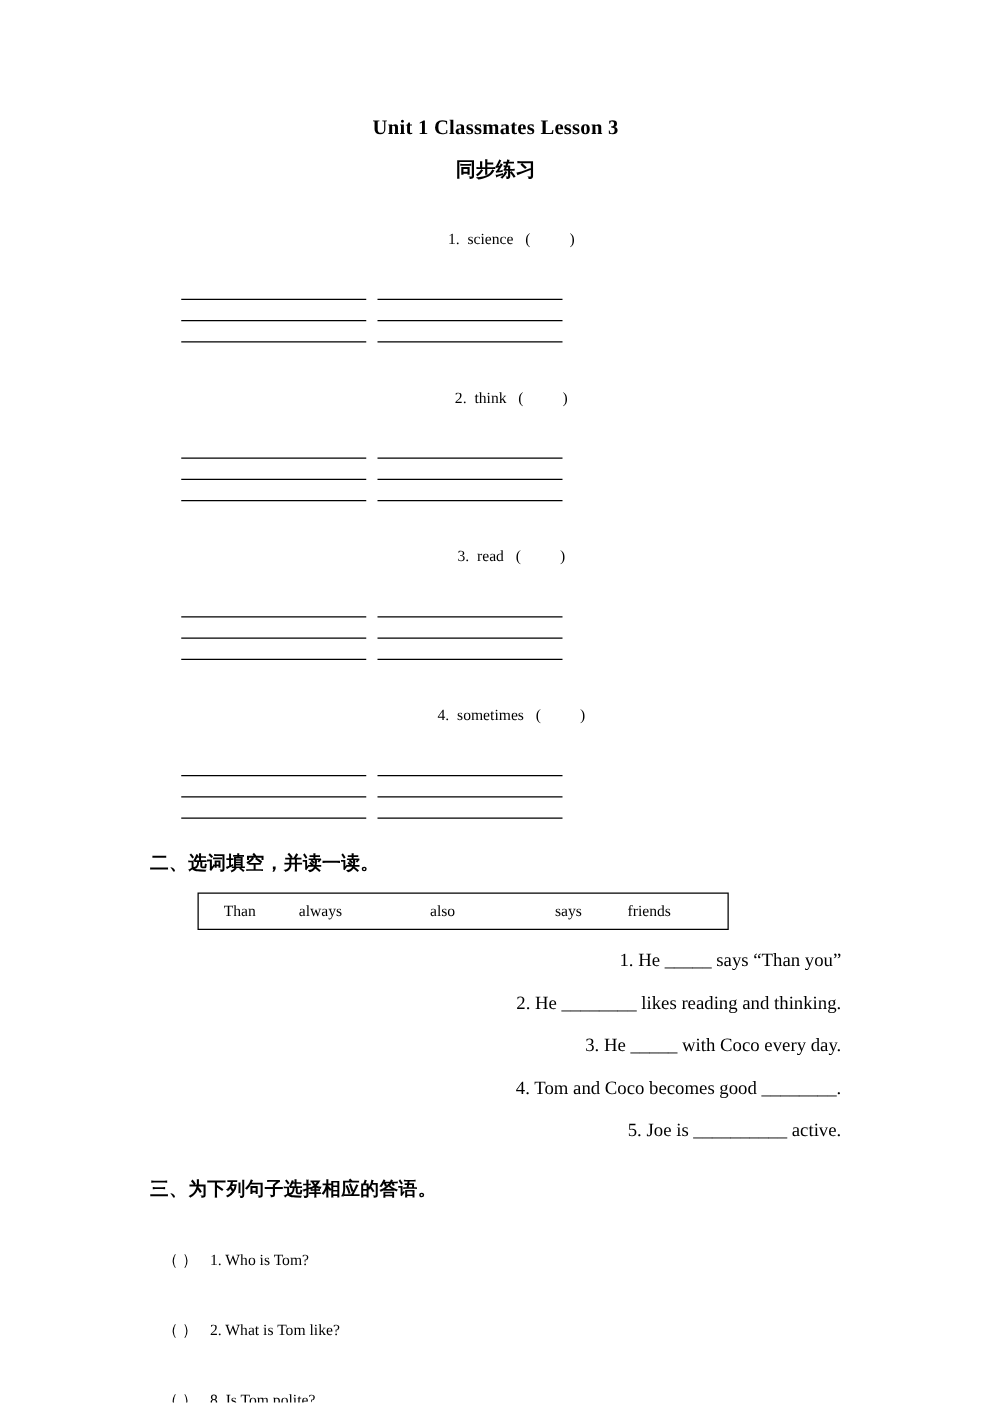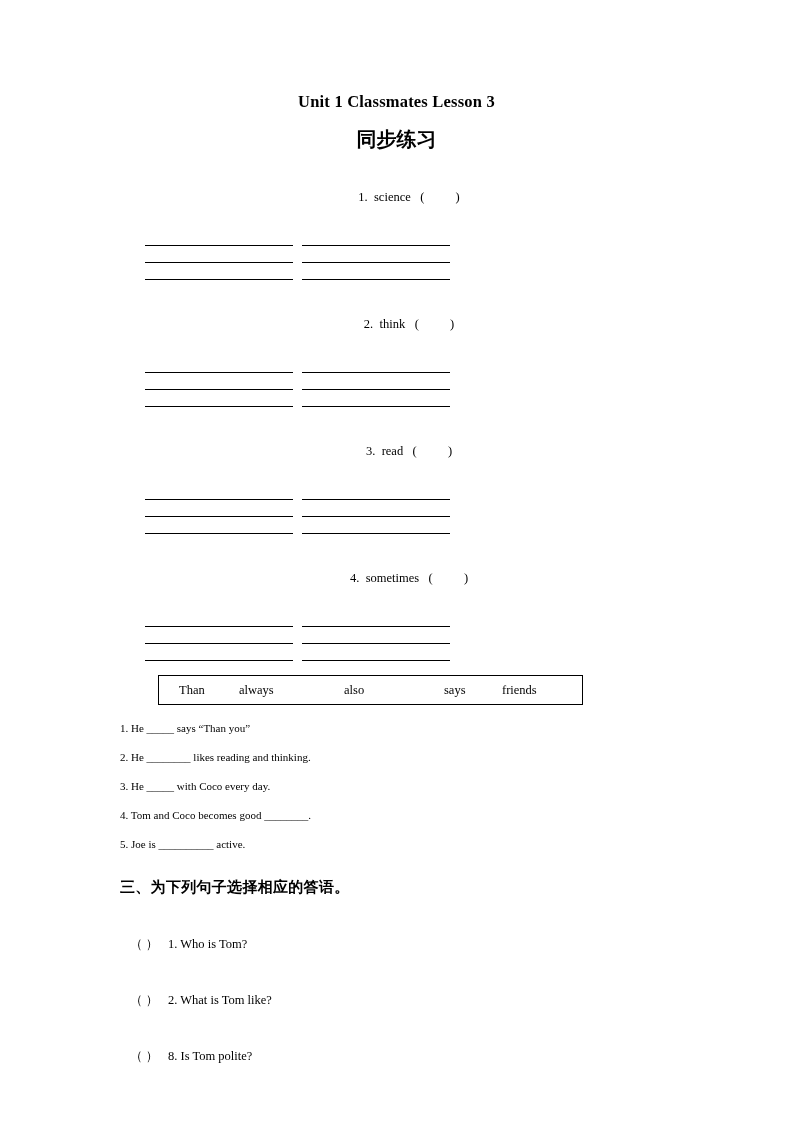--- a/index.html
+++ b/index.html
@@ -27,21 +27,21 @@
     font-family: "Liberation Serif", serif;
     font-weight: bold;
     font-size: 16.5px;
     margin-top: 92px;
     letter-spacing: 0.2px;
   }
   .doc-subtitle {
     text-align: center;
     font-family: "DejaVu Sans", sans-serif;
     font-weight: bold;
-    font-size: 20px;
+    font-size: 16px;
     margin-top: 14px;
   }
   .section-heading {
     font-family: "DejaVu Sans", sans-serif;
     font-weight: bold;
     font-size: 15px;
     margin-top: 36px;
     margin-bottom: 0;
     letter-spacing: 0.3px;
   }
@@ -93,23 +93,24 @@
     display: inline-block;
     text-align: left;
   }
   .wb-0 { width: 60px; padding-left: 20px; }
   .wb-1 { width: 105px; }
   .wb-2 { width: 100px; }
   .wb-3 { width: 58px; }
   .wb-4 { width: 60px; }
 
   .fill-item {
-    font-size: 11px;
+    font-size: 15px;
     margin-top: 17px;
     margin-left: 0px;
+    text-align: right;
   }
 
   
   .match-item {
     font-size: 12.5px;
     margin-top: 39px;
     margin-left: 10px;
   }
   .match-item .brackets {
     display: inline-block;
@@ -190,20 +191,21 @@
         <div class="write-line"></div>
       </div>
       <div class="lines-col">
         <div class="write-line first"></div>
         <div class="write-line"></div>
         <div class="write-line"></div>
       </div>
     </div>
   </div>
 
+  <div class="section-heading s2">二、选词填空，并读一读。</div>
 
   <div class="word-bank">
     <span class="wb-0">Than</span>
     <span class="wb-1">always</span>
     <span class="wb-2">also</span>
     <span class="wb-3">says</span>
     <span class="wb-4">friends</span>
   </div>
 
   <div class="fill-item">1. He _____ says “Than you”</div>

